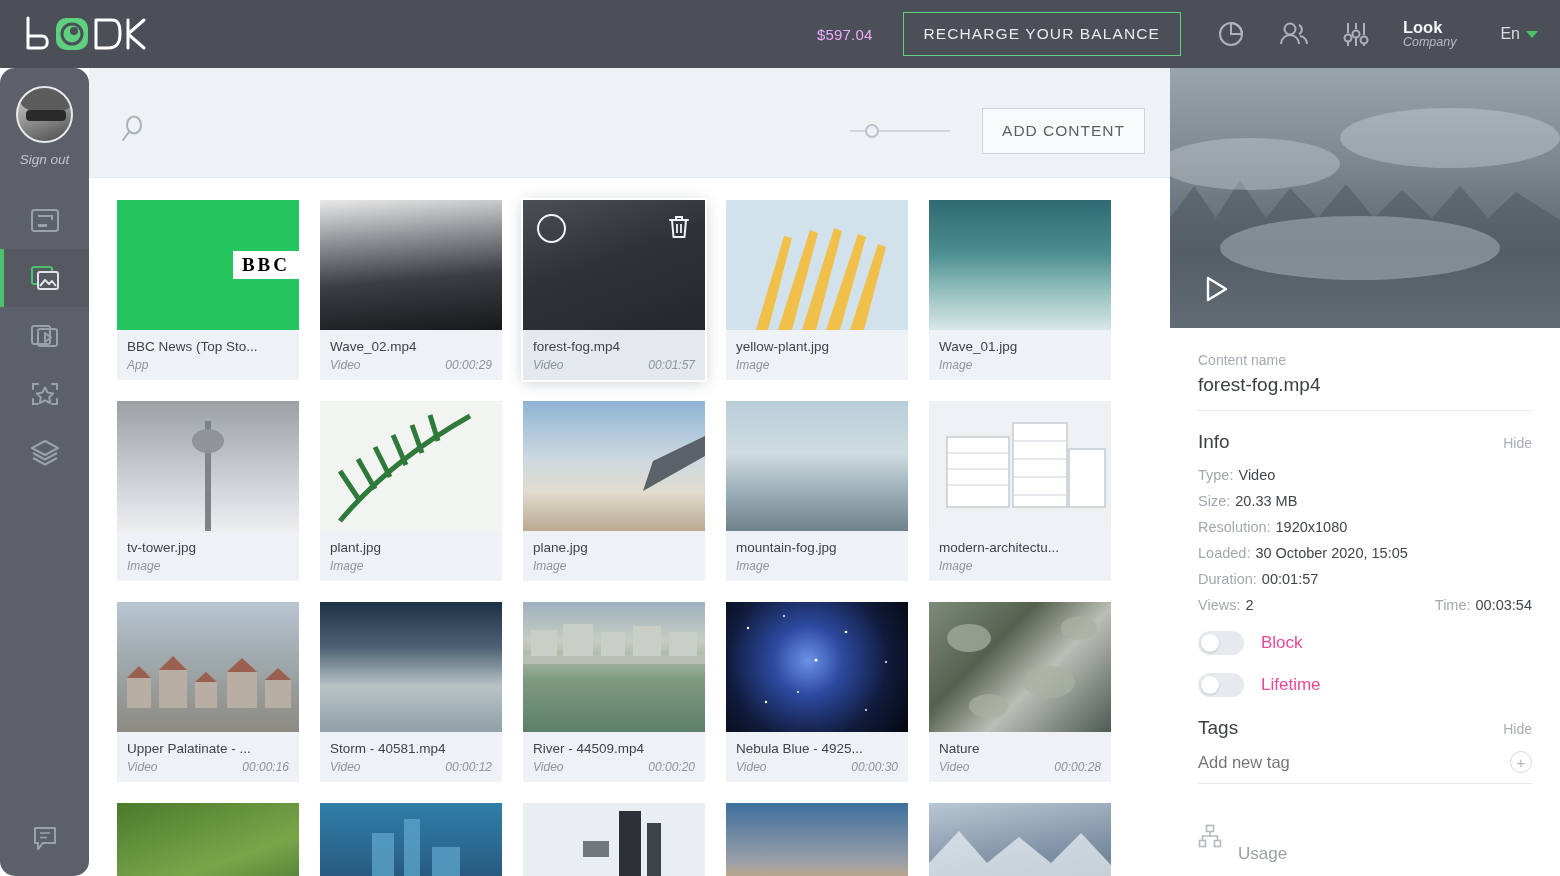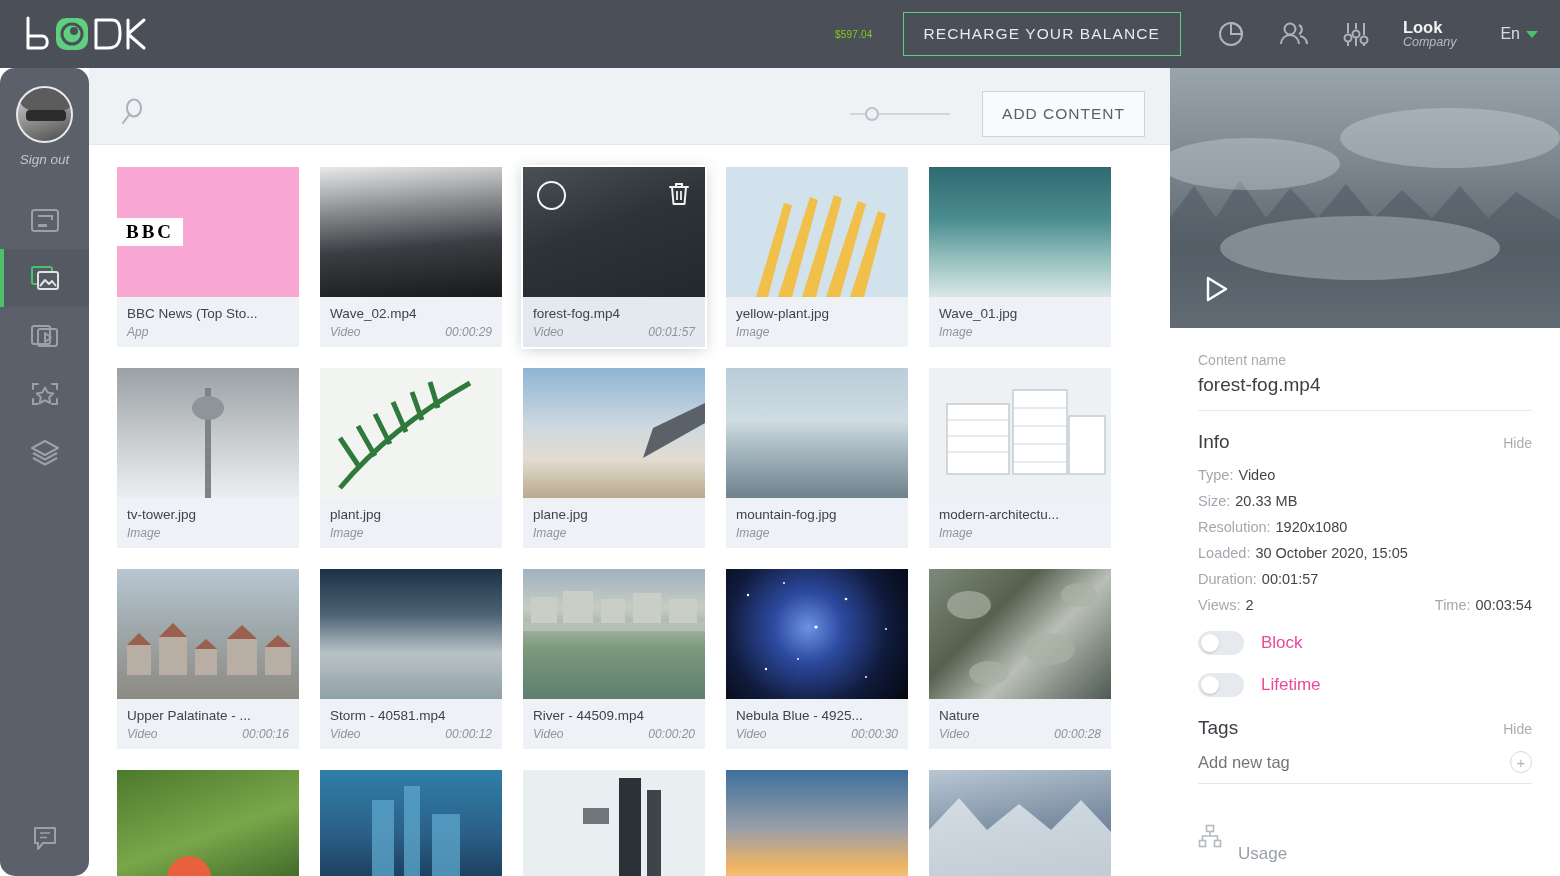--- a/index.html
+++ b/index.html
@@ -12,21 +12,21 @@
   .app { position: relative; width: 1560px; height: 876px; }
 
   
   .topbar {
     position: absolute; top: 0; left: 0; width: 1560px; height: 68px;
     background: #4a4f58; display: flex; align-items: center;
   }
   .logo { margin-left: 22px; display: flex; align-items: center; }
   .topbar-spacer { flex: 1; }
   .balance {
-    color: #84cc16; font-size: 10px; letter-spacing: .2px; margin-right: 30px;
+    color: #f0abfc; font-size: 15px; letter-spacing: .2px; margin-right: 30px;
   }
   .recharge-btn {
     border: 1px solid #5fcf80; color: #e8eaec; background: transparent;
     font-size: 15.5px; letter-spacing: 1.1px; padding: 12px 20px;
     font-family: "Liberation Sans", sans-serif; cursor: pointer;
   }
   .top-icons { display: flex; align-items: center; gap: 28px; margin-left: 34px; }
   .top-icon { width: 34px; height: 34px; display: flex; align-items: center; justify-content: center; cursor: pointer; }
   .brand { margin-left: 30px; line-height: 1.1; }
   .brand-name { color: #f2f3f4; font-size: 16.5px; font-weight: bold; }
@@ -62,21 +62,21 @@
     content: ""; position: absolute; left: 0; top: 0; width: 4px; height: 100%; background: #4cc06b;
   }
   .chat-icon-wrap { position: absolute; bottom: 24px; left: 0; width: 89px; display: flex; justify-content: center; cursor: pointer; }
 
   
   .main {
     position: absolute; top: 68px; left: 89px; width: 1081px; height: 808px;
     background: #ffffff; overflow: hidden;
   }
   .toolbar {
-    height: 77px; background: #eef2f5; display: flex; align-items: center;
+    height: 110px; background: #eef2f5; display: flex; align-items: center;
     padding: 16px 25px 0 28px; border-bottom: 1px solid #e2e8ed;
   }
   .search-icon { cursor: pointer; }
   .search-input {
     flex: 1; border: none; background: transparent; outline: none;
     font-size: 16px; color: #555; margin-left: 14px;
     font-family: "Liberation Sans", sans-serif;
   }
   .zoom-slider { position: relative; width: 100px; height: 22px; margin-right: 32px; cursor: pointer; }
   .zoom-slider .track { position: absolute; top: 10px; left: 0; width: 100px; height: 2px; background: #cfd6dc; }
@@ -263,21 +263,21 @@
         <div class="track"></div>
         <div class="knob"></div>
       </div>
       <button class="add-btn">ADD CONTENT</button>
     </div>
 
 
     <div class="grid">
 
       <div class="card">
-        <div class="thumb" style="background:#f9a8d4;display:flex;align-items:center;justify-content:flex-start;">
+        <div class="thumb" style="background:#22c55e;display:flex;align-items:center;justify-content:flex-end;">
           <div style="background:#fff;color:#000;font-weight:bold;font-size:19px;letter-spacing:3px;padding:3px 9px;font-family:'Liberation Serif',serif;">BBC</div>
         </div>
         <div class="card-meta">
           <div class="card-name">BBC News (Top Sto...</div>
           <div class="card-sub">
               <span class="card-type">App</span>
               <span class="card-dur"></span>
             </div>
         </div>
       </div>

